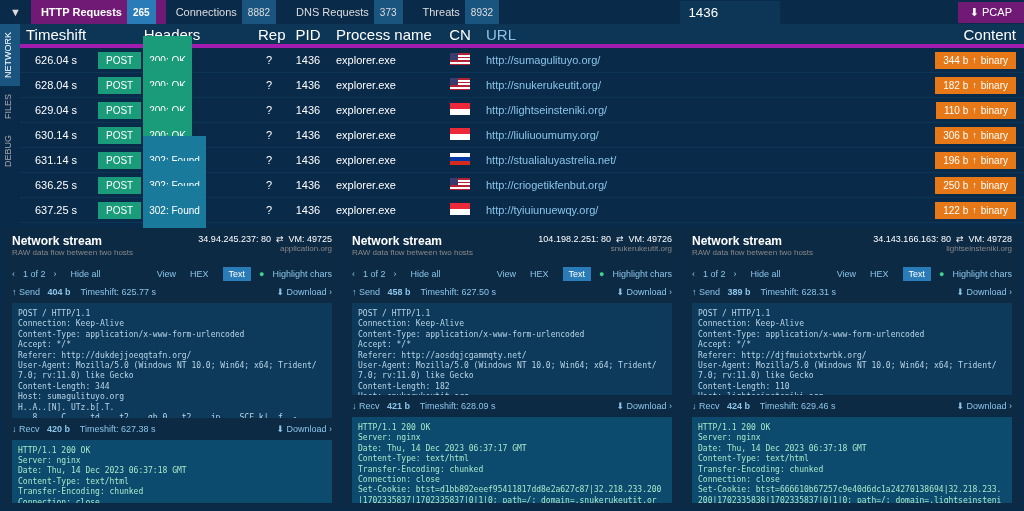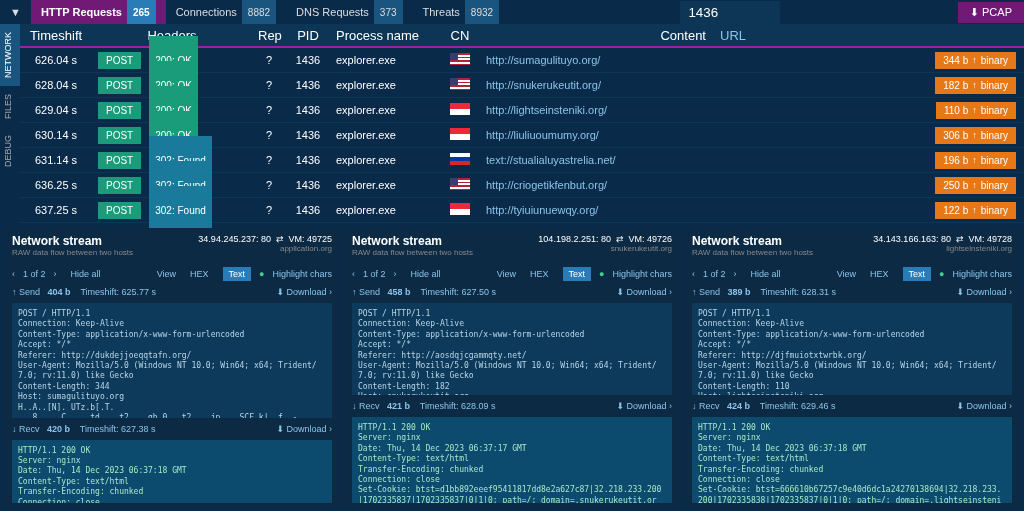--- a/index.html
+++ b/index.html
@@ -9,33 +9,33 @@
 .tab.active{background:#701a75;color:#fff;font-weight:bold}
 .badge{background:#1a5580;padding:16px 6px;border-radius:2px;font-size:10px}
 .badge.active{background:#2a7cb8}
 .pcap{margin-left:auto;background:#701a75;padding:4px 12px;cursor:pointer}
 .search{background:#0d3555;padding:4px 8px;color:#fff;border:none;width:100px;margin-left:auto;margin-right:6px}
 .main{display:flex;height:200px}
 .sidebar{width:20px;background:#0a2a4a;display:flex;flex-direction:column}
 .stab{writing-mode:vertical-rl;transform:rotate(180deg);padding:8px 3px;font-size:9px;text-align:center;cursor:pointer;color:#aaa}
 .stab.active{background:#1a5580;color:#fff}
 .table{flex:1}
-.thead{display:flex;background:#0d3555;height:24px;align-items:center;font-size:13px;border-bottom:2px solid #a21caf}
+.thead{display:flex;background:#0d3555;height:24px;align-items:center;font-size:15px;border-bottom:4px solid #a21caf}
 .th{padding:4px 6px;text-align:center}
 .trow{display:flex;height:25px;align-items:center;border-bottom:1px solid #0d3555}
 .td{padding:3px 6px;text-align:center;overflow:hidden;white-space:nowrap}
 .c-time{width:72px}
 .c-hdr{width:160px}
 .c-rep{width:34px}
 .c-pid{width:44px}
 .c-proc{width:110px;text-align:left}
 .c-cn{width:40px}
 .c-url{width:310px;text-align:left;color:#8bc4e8}
 .c-content{flex:1;display:flex;justify-content:flex-end;padding-right:8px}
-.method{display:inline-flex;align-items:center;gap:8px;color:#fff;font-size:10px;width:150px}
+.method{display:inline-flex;align-items:center;gap:2px;color:#fff;font-size:10px;width:150px}
 .mpost{background:#1a9b7a;padding:3px 8px}
 .mstat{padding:19px 6px}
 .s200{background:#1a9b7a}
 .s302{background:#1a7a9b}
 .cbadge{background:#e67817;padding:3px 8px;display:inline-flex;align-items:flex-start;gap:4px;font-size:10px}
 .flag{width:20px;height:12px;display:inline-block}
 .us{background:linear-gradient(#b22234 0% 15%,#fff 15% 30%,#b22234 30% 45%,#fff 45% 60%,#b22234 60% 75%,#fff 75% 90%,#b22234 90% 100%);position:relative}
 .us:before{content:"";position:absolute;width:8px;height:7px;background:#3c3b6e;top:0;left:0}
 .sg{background:linear-gradient(#ed2939 50%,#fff 50%)}
 .ru{background:linear-gradient(#fff 33%,#0039a6 33% 66%,#d52b1e 66%)}
@@ -87,22 +87,22 @@
     <div class="stab">DEBUG</div>
   </div>
   <div class="table">
     <div class="thead">
       <div class="th c-time">Timeshift</div>
       <div class="th c-hdr">Headers</div>
       <div class="th c-rep">Rep</div>
       <div class="th c-pid">PID</div>
       <div class="th c-proc">Process name</div>
       <div class="th c-cn">CN</div>
+      <div class="th c-url">URL</div>
       <div class="th c-content">Content</div>
-      <div class="th c-url">URL</div>
     </div>
     <div id="tbody">
         <div class="trow">
     <div class="td c-time">626.04 s</div>
     <div class="td c-hdr"><span class="method">
               <span class="mpost">POST</span>
               <span class="mstat s200">200: OK</span>
             </span></div>
     <div class="td c-rep">?</div>
     <div class="td c-pid">1436</div>
@@ -161,21 +161,21 @@
         <div class="trow">
     <div class="td c-time">631.14 s</div>
     <div class="td c-hdr"><span class="method">
               <span class="mpost">POST</span>
               <span class="mstat s302">302: Found</span>
             </span></div>
     <div class="td c-rep">?</div>
     <div class="td c-pid">1436</div>
     <div class="td c-proc">explorer.exe</div>
     <div class="td c-cn"><span class="flag ru"></span></div>
-    <div class="td c-url">text://stualialuyastrelia.net/</div>
+    <div class="td c-url">http://stualialuyastrelia.net/</div>
     <div class="td c-content">
             <span class="cbadge">196 b <span class="arrow">↑</span> binary</span>
           </div>
         </div>
         <div class="trow">
     <div class="td c-time">636.25 s</div>
     <div class="td c-hdr"><span class="method">
               <span class="mpost">POST</span>
               <span class="mstat s302">302: Found</span>
             </span></div>

